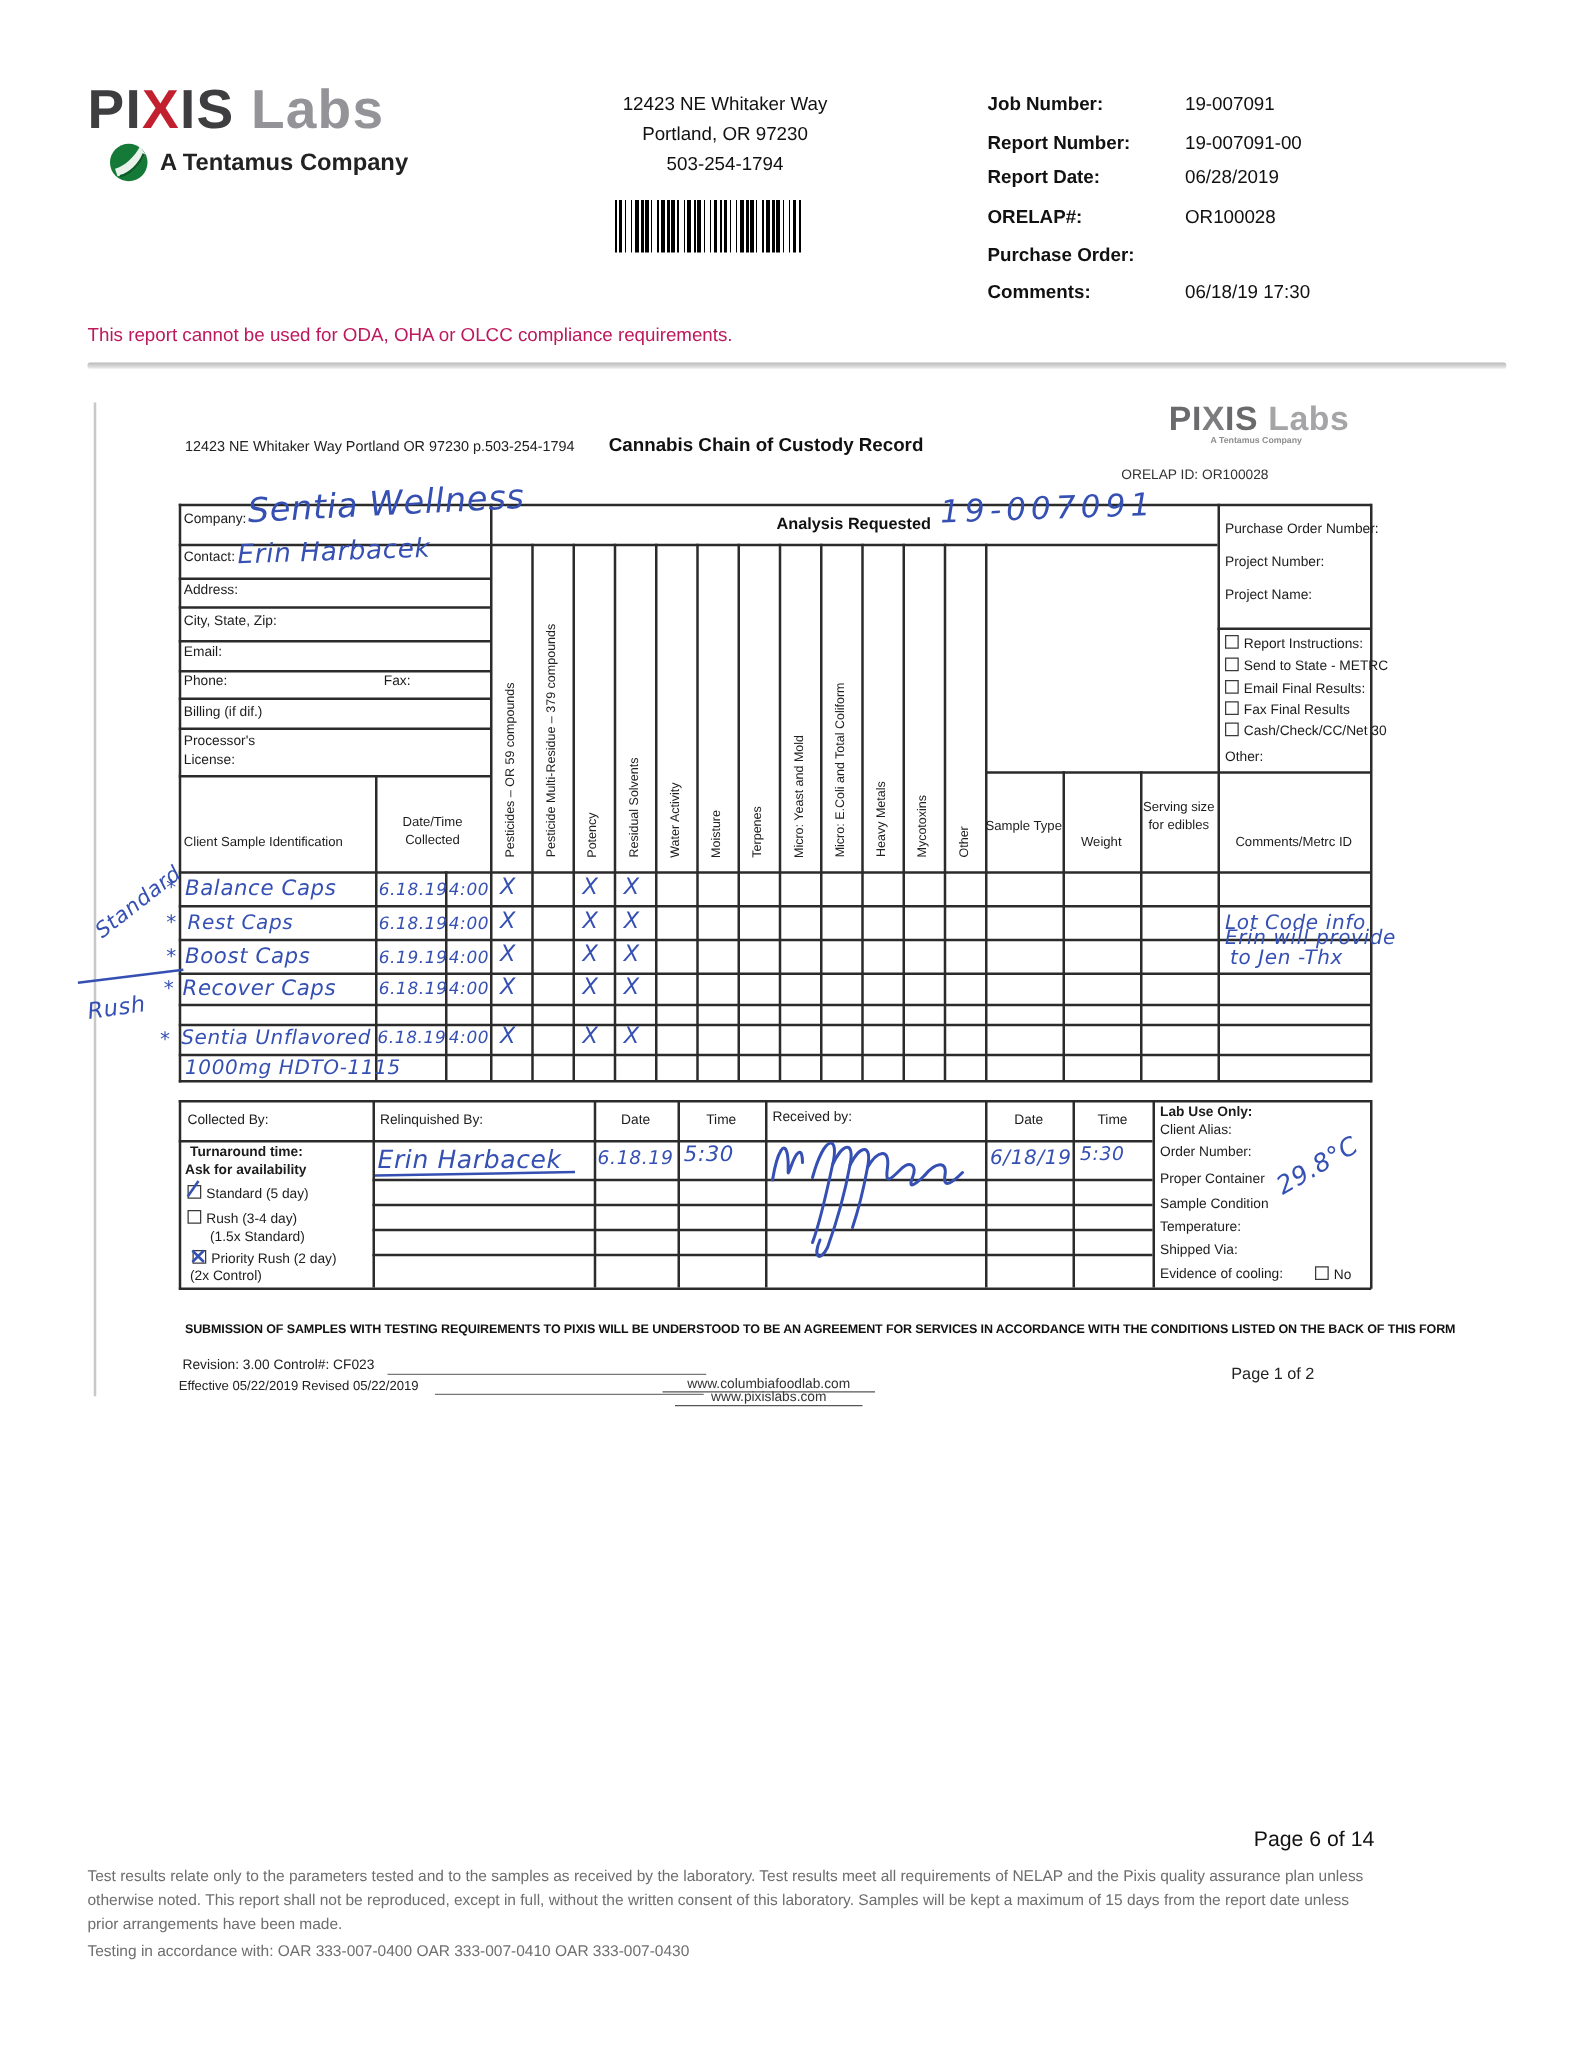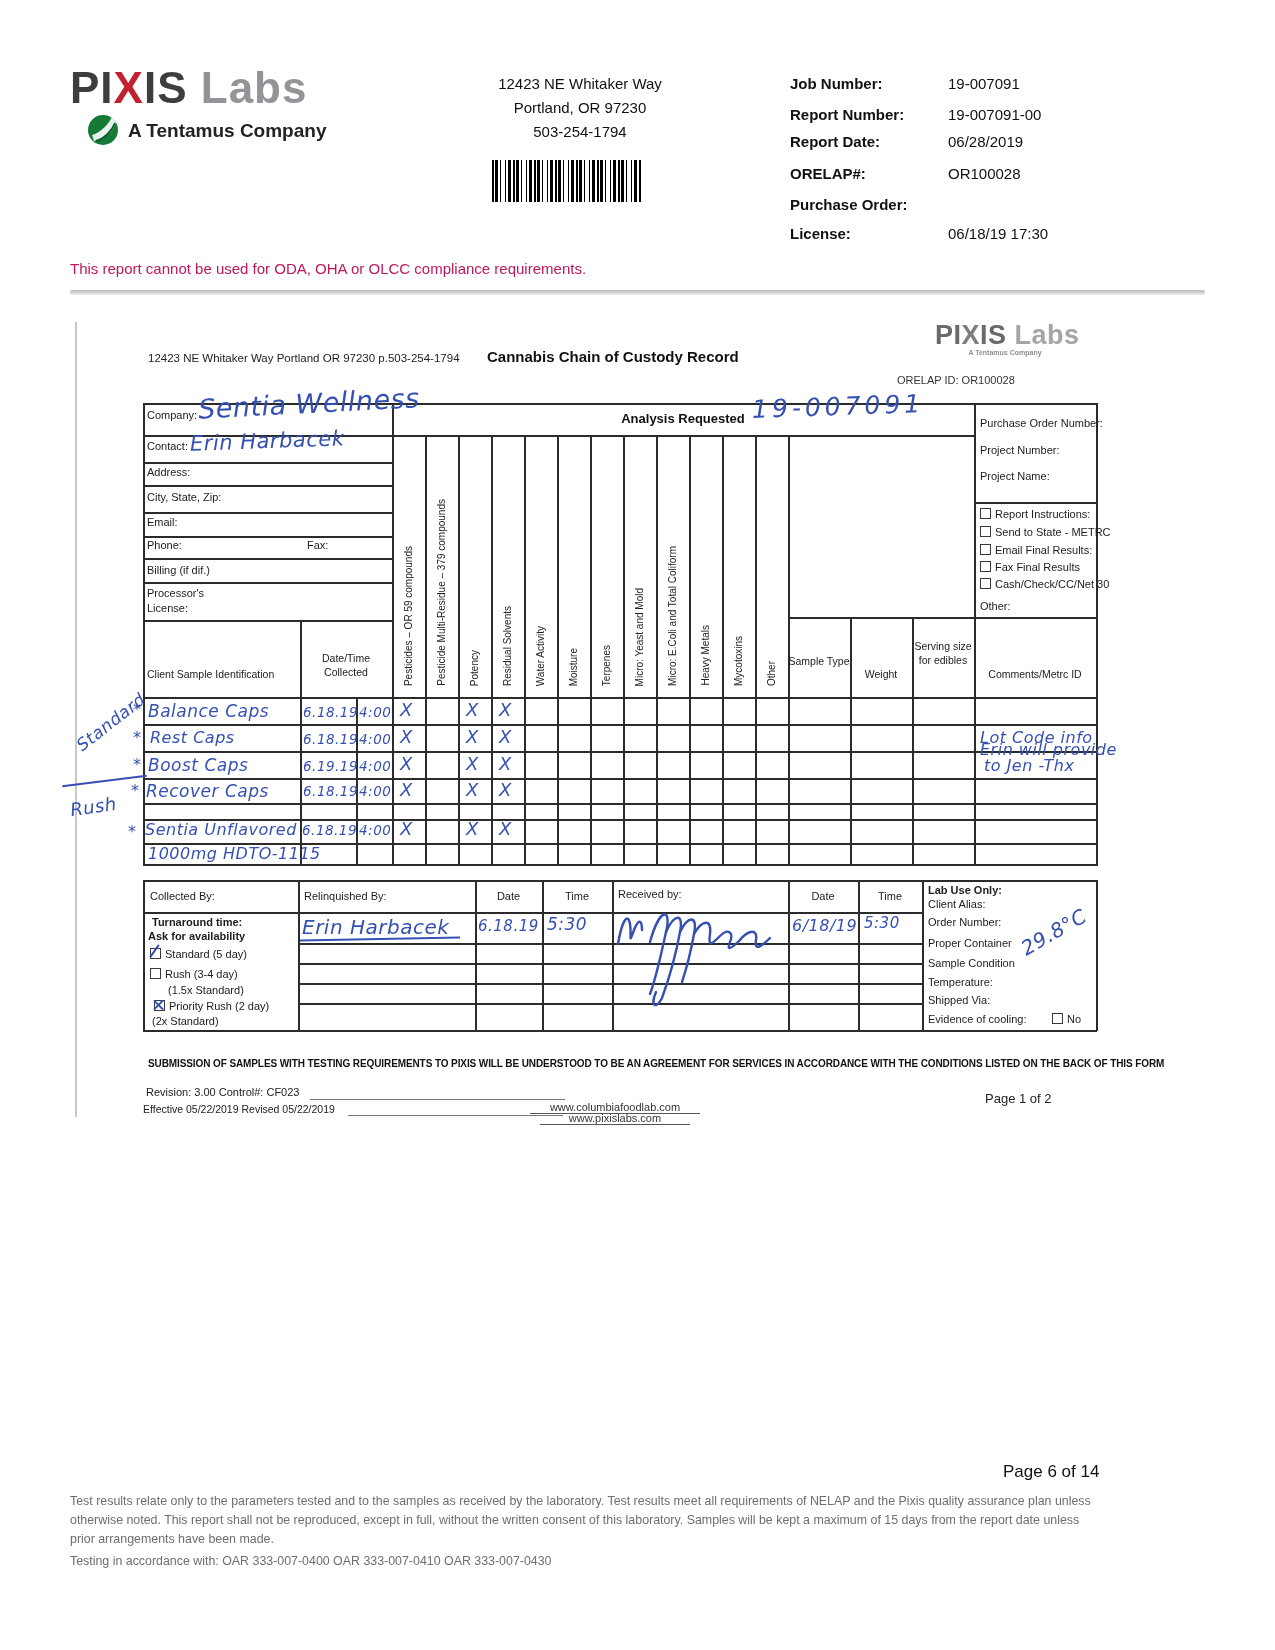--- a/index.html
+++ b/index.html
@@ -71,21 +71,21 @@
     <div class="abs bold" style="left:790px;top:75px;font-size:15px;">Job Number:</div>
     <div class="abs" style="left:948px;top:75px;font-size:15px;">19-007091</div>
     <div class="abs bold" style="left:790px;top:106px;font-size:15px;">Report Number:</div>
     <div class="abs" style="left:948px;top:106px;font-size:15px;">19-007091-00</div>
     <div class="abs bold" style="left:790px;top:133px;font-size:15px;">Report Date:</div>
     <div class="abs" style="left:948px;top:133px;font-size:15px;">06/28/2019</div>
     <div class="abs bold" style="left:790px;top:165px;font-size:15px;">ORELAP#:</div>
     <div class="abs" style="left:948px;top:165px;font-size:15px;">OR100028</div>
     <div class="abs bold" style="left:790px;top:196px;font-size:15px;">Purchase Order:</div>
     <div class="abs" style="left:948px;top:196px;font-size:15px;"></div>
-    <div class="abs bold" style="left:790px;top:225px;font-size:15px;">License:</div>
+    <div class="abs bold" style="left:790px;top:225px;font-size:15px;">Comments:</div>
     <div class="abs" style="left:948px;top:225px;font-size:15px;">06/18/19  17:30</div>
   </div>
 
   <div class="abs red bold" style="left:70px;top:260px;font-size:15px;font-weight:normal;">This report cannot be used for ODA, OHA or OLCC compliance requirements.</div>
   <div class="divider"></div>
   <div class="scanline"></div>
 
   <div class="abs" style="left:148px;top:352px;font-size:11.5px;color:#222;">12423 NE Whitaker Way Portland OR 97230 p.503-254-1794</div>
   <div class="abs bold" style="left:487px;top:348px;font-size:15px;color:#111;">Cannabis Chain of Custody Record</div>
   <div class="abs" style="left:935px;top:322px;">
@@ -307,21 +307,21 @@
 
     <div class="abs lbl bold" style="left:152px;top:916px;">Turnaround time:</div>
     <div class="abs lbl bold" style="left:148px;top:930px;">Ask for availability</div>
     <div class="abs lbl" style="left:150px;top:948px;"><span class="cb cbs"></span><span>Standard (5 day)</span></div>
     <div class="penline" style="left:147px;top:950px;width:15px;height:2px;transform:rotate(-55deg);"></div>
     <div class="abs lbl" style="left:150px;top:968px;"><span class="cb cbs"></span><span>Rush (3-4 day)</span></div>
     <div class="abs lbl" style="left:168px;top:984px;">(1.5x Standard)</div>
     <div class="abs lbl" style="left:154px;top:1000px;"><span class="cb cbs"></span><span>Priority Rush (2 day)</span></div>
     <div class="penline" style="left:152px;top:1004px;width:13px;height:2px;transform:rotate(45deg);"></div>
     <div class="penline" style="left:152px;top:1004px;width:13px;height:2px;transform:rotate(-45deg);"></div>
-    <div class="abs lbl" style="left:152px;top:1015px;">(2x Standard)</div>
+    <div class="abs lbl" style="left:152px;top:1015px;">(2x Control)</div>
 
     <div class="abs hw" style="left:302px;top:915px;font-size:20px;">Erin Harbacek</div>
     <div class="penline" style="left:300px;top:938px;width:160px;height:1.5px;transform:rotate(-1deg);"></div>
     <div class="abs hw" style="left:478px;top:917px;font-size:15px;">6.18.19</div>
     <div class="abs hw" style="left:547px;top:914px;font-size:17px;">5:30</div>
     <svg class="abs" style="left:612px;top:898px;" width="172" height="118" viewBox="0 0 172 118">
       <g fill="none" stroke="#3550b2" stroke-width="2.4" stroke-linecap="round">
         <path d="M6,46 C10,22 16,14 18,26 C20,38 16,48 22,32 C26,22 30,20 30,32"></path>
         <path d="M38,44 C48,8 60,10 54,34 C48,62 44,80 38,96"></path>
         <path d="M54,34 C62,16 72,14 68,34 C64,56 58,78 50,100 C44,112 38,108 44,94"></path>

